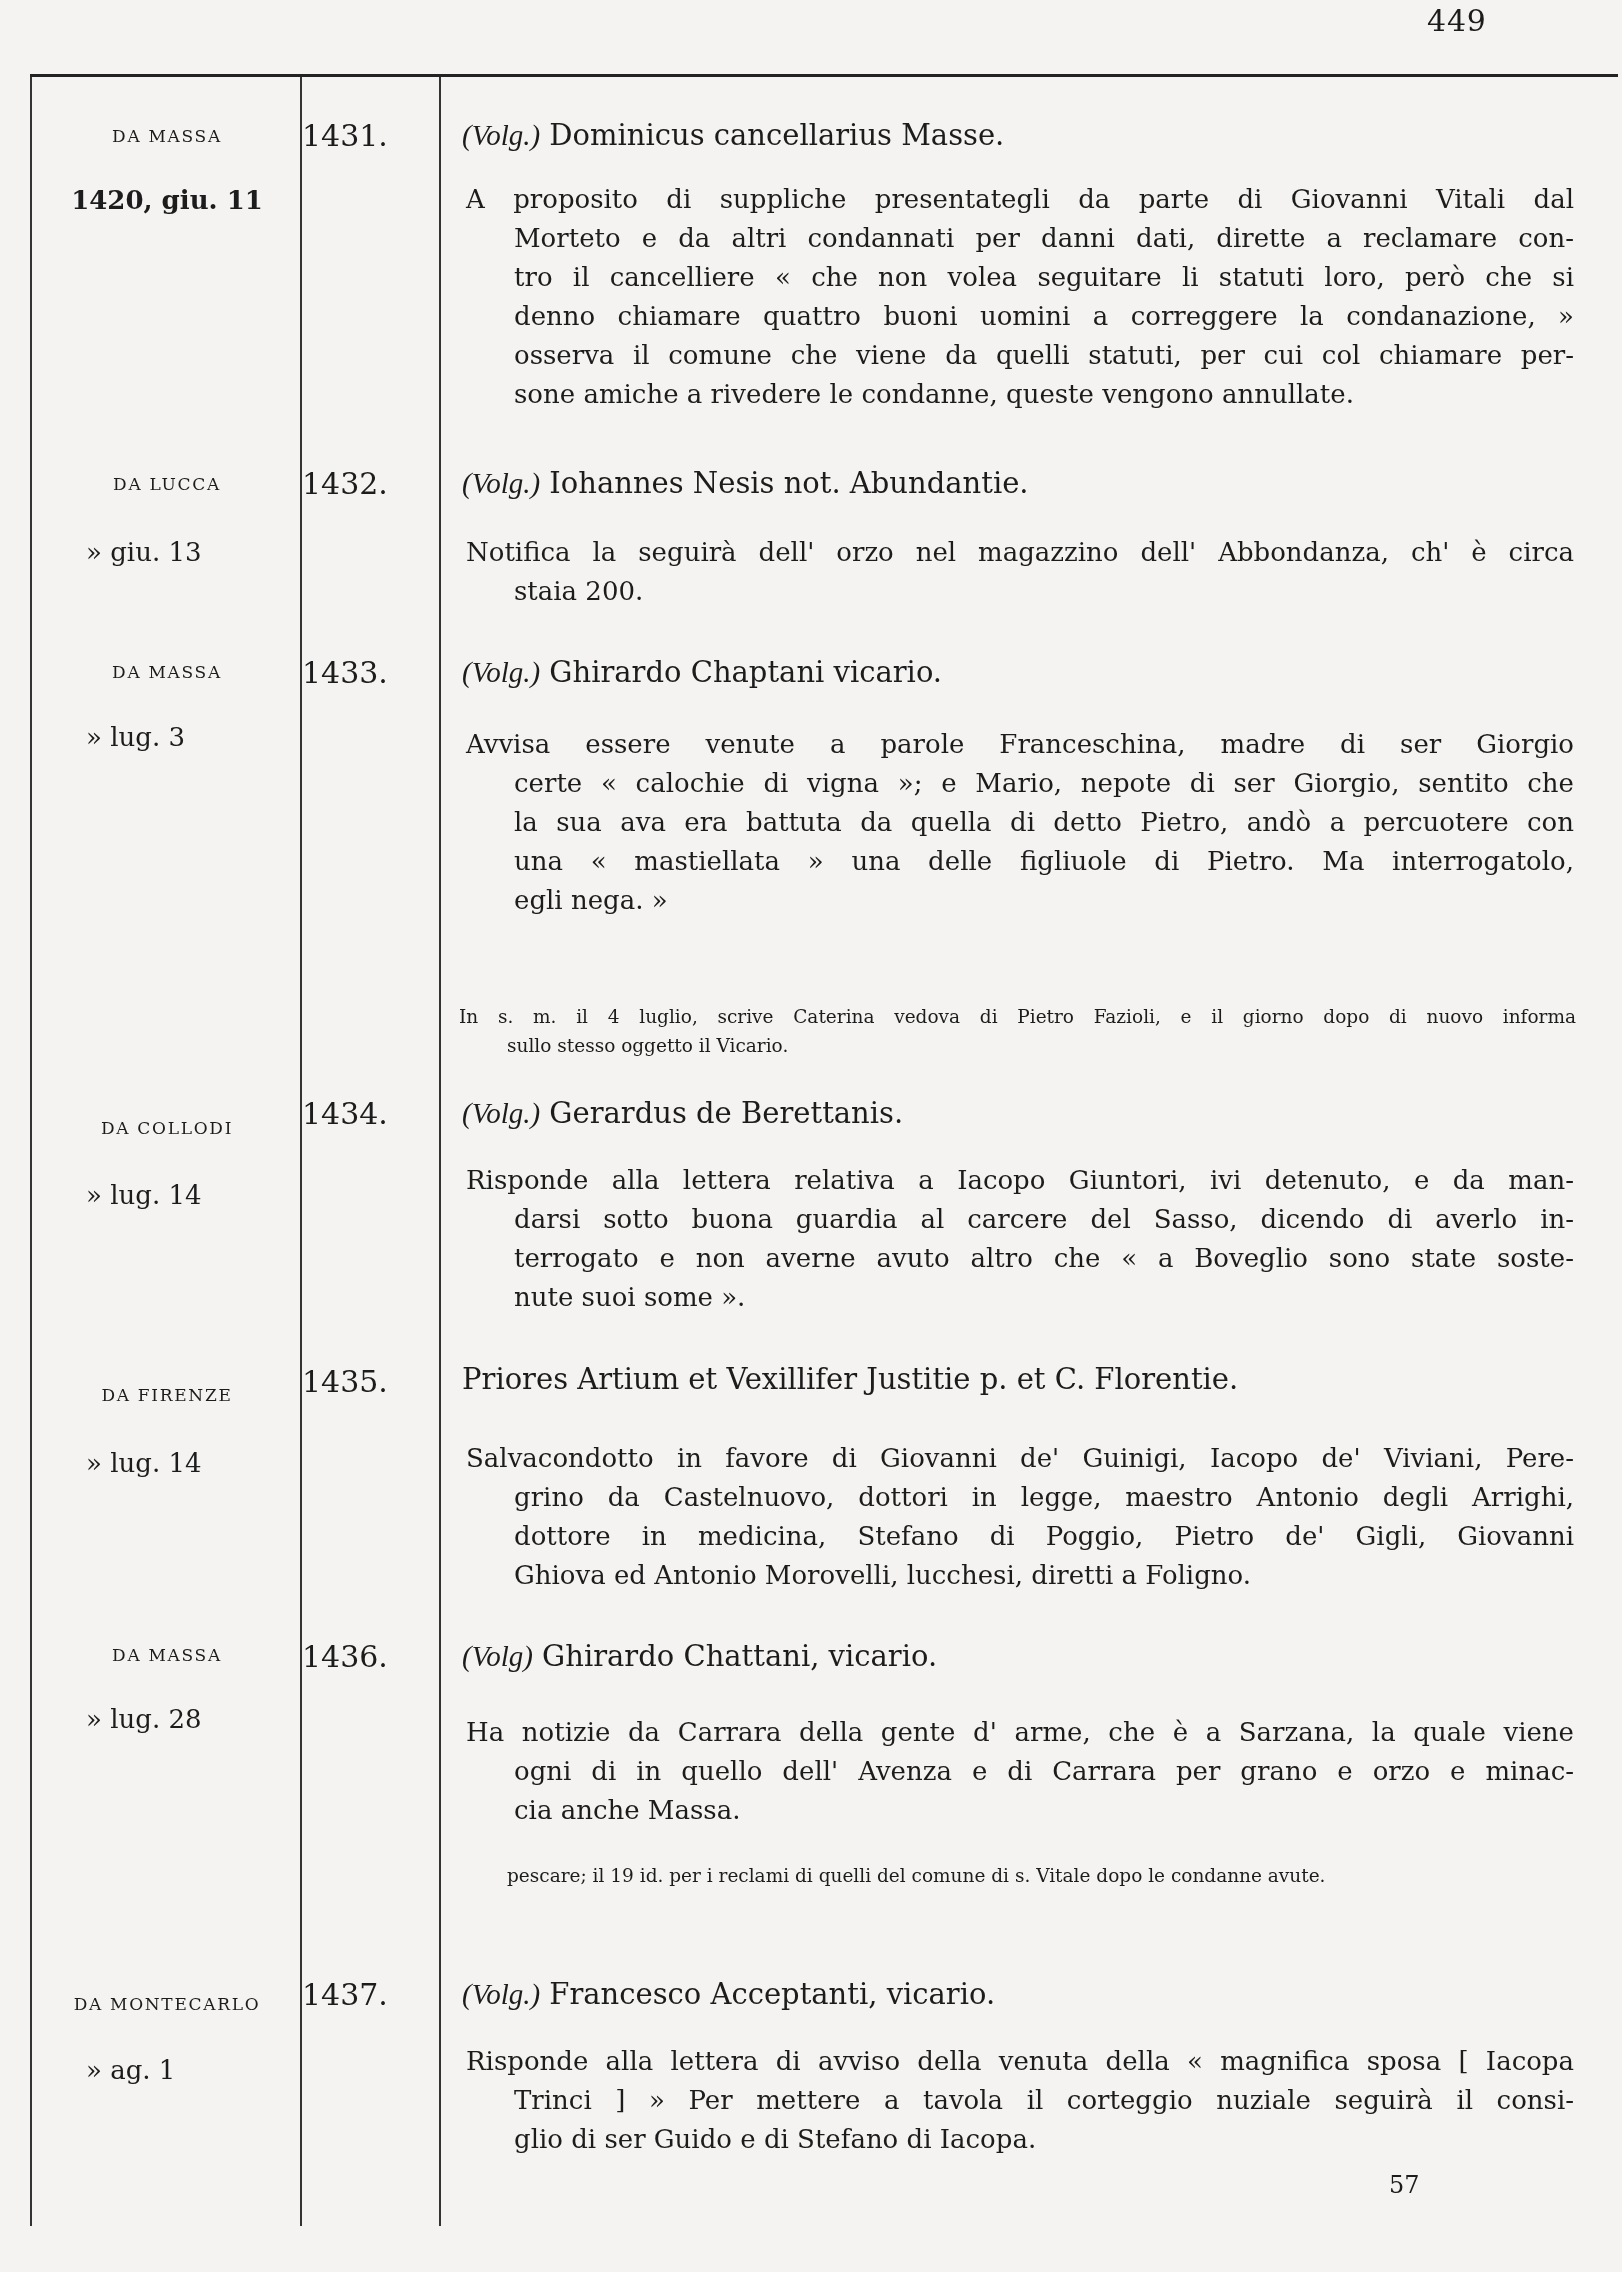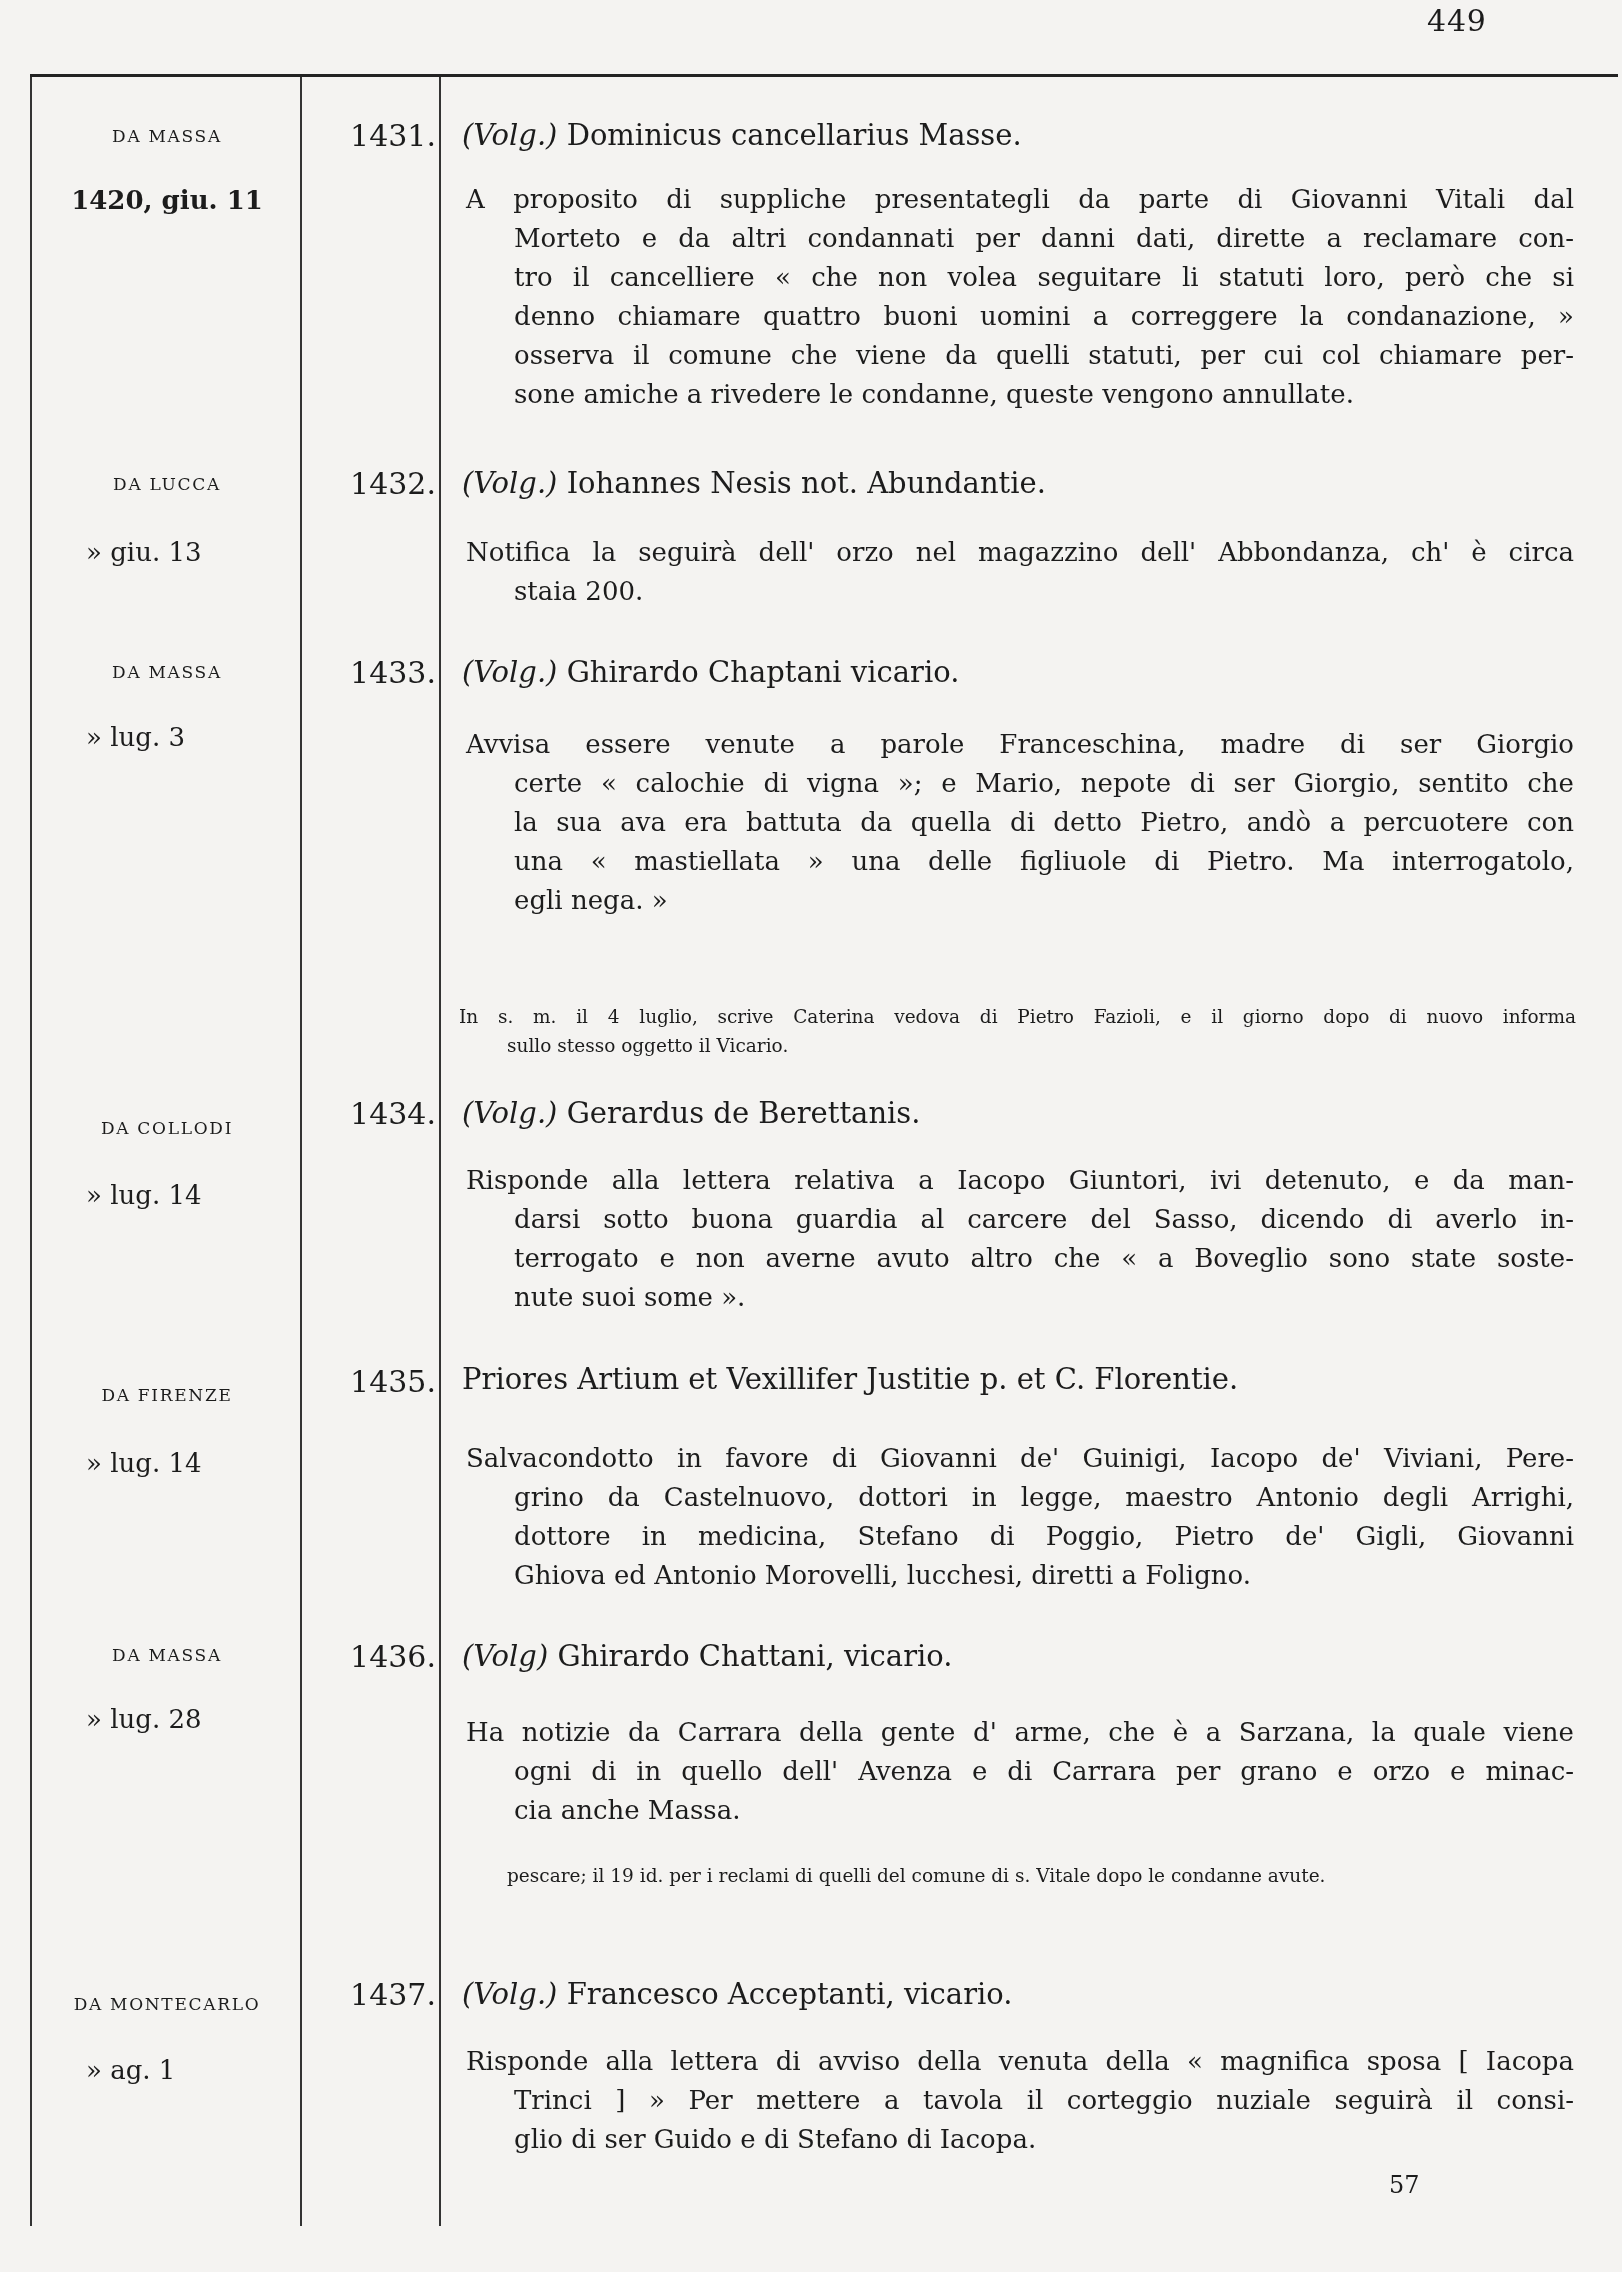--- a/index.html
+++ b/index.html
@@ -14,23 +14,23 @@
   .top-rule { position:absolute; top:74px; left:30px; width:1588px; height:2.5px; background:#222; }
   .vline { position:absolute; top:77px; width:1.7px; background:#333; height:2149px; }
   .v1 { left:30px; } .v2 { left:300px; } .v3 { left:439px; width:1.7px; }
 
   .entry { position:absolute; left:0; width:1623px; }
   .place { position:absolute; left:34px; width:266px; text-align:center;
            font-size:17px; letter-spacing:1.7px; font-variant:small-caps; text-transform:uppercase; }
   .date { position:absolute; left:34px; width:266px; font-size:26px; }
   .date.first { text-align:center; font-weight:bold; }
   .date.ditto { padding-left:52px; box-sizing:border-box; }
-  .num { position:absolute; left:302px; width:134px; text-align:right; font-size:30px; }
+  .num { position:absolute; left:302px; width:134px; text-align:left; font-size:30px; }
   .title { position:absolute; left:462px; font-size:29px; white-space:nowrap; }
-  .title i { font-style:italic; }
+  .title i { font-style:italic;font-family:Liberation Serif, serif; }
   .body { position:absolute; left:466px; width:1108px; font-size:26px; line-height:39px;
           text-align:justify; text-indent:0; }
   .body .line { display:block; padding-left:48px; text-align:justify; text-align-last:justify; white-space:nowrap; }
   .body .line.first { padding-left:0; }
   .body .line.last { text-align-last:left; }
   .note { position:absolute; left:459px; width:1117px; font-size:18.5px; line-height:28.5px; }
   .note .line { display:block; padding-left:48px; white-space:nowrap; text-align-last:justify; }
   .note .line.first { padding-left:0; }
   .note .line.last { text-align-last:left; }
 </style>

